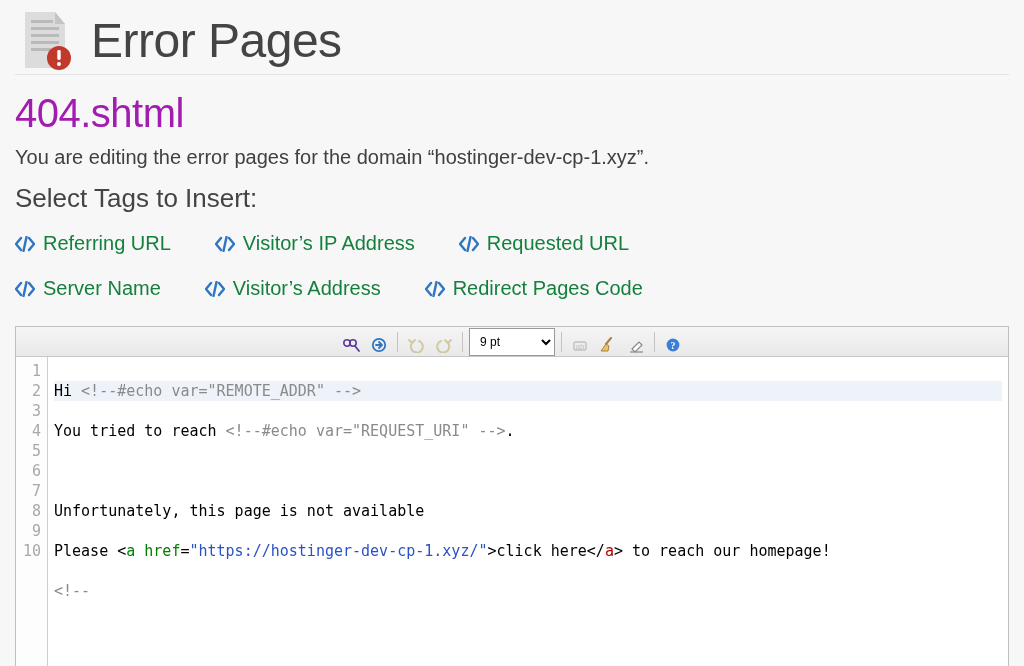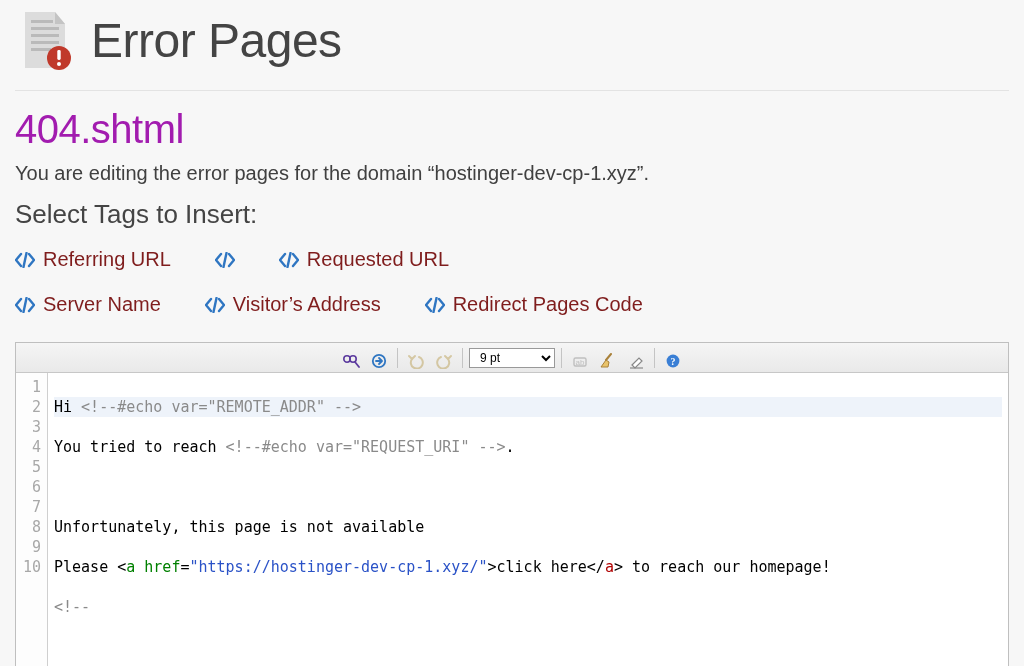--- a/index.html
+++ b/index.html
@@ -11,21 +11,21 @@
     color: #444;
     width: 1024px;
   }
   .page {
     padding: 10px 15px 20px 15px;
   }
   .header {
     display: flex;
     align-items: center;
     border-bottom: 1px solid #e3e3e3;
-    padding-bottom: 20px;
+    padding-bottom: 4px;
     margin-bottom: 16px;
   }
   .header-icon {
     width: 60px;
     height: 60px;
     position: relative;
     margin-right: 16px;
     flex-shrink: 0;
   }
   .header h1 {
@@ -59,21 +59,21 @@
   }
   .tag-row {
     display: flex;
     gap: 44px;
     margin-bottom: 22px;
   }
   .tag-link {
     display: inline-flex;
     align-items: center;
     gap: 8px;
-    color: #7f1d1d;
+    color: #15803d;
     font-size: 20px;
     font-weight: 400;
     cursor: pointer;
   }
   .tag-link .code-icon {
     color: #2f76c2;
   }
   .code-icon svg { display:block; }
 
   .editor {
@@ -101,21 +101,21 @@
     cursor: pointer;
   }
   .tb-btn.disabled { opacity: .45; cursor: default; }
   .tb-sep {
     width: 1px;
     height: 20px;
     background: #c4c4c4;
     margin: 0 2px;
   }
   .font-select {
-    height: 20px;
+    height: 28px;
     font-size: 12px;
     border: 1px solid #999;
     background: #fff;
     padding: 0 4px 0 6px;
     min-width: 86px;
   }
   .code-area {
     display: flex;
     font-family: "Menlo", "Monaco", "Consolas", monospace;
     font-size: 15px;
@@ -191,20 +191,21 @@
         <span>Referring URL</span>
       </span>
       <span class="tag-link">
         <span class="code-icon">
             <svg width="20" height="16" viewBox="0 0 20 16">
               <path d="M6 2 L1 8 L6 14" fill="none" stroke="#2f76c2" stroke-width="2.4" stroke-linecap="round" stroke-linejoin="round"></path>
               <path d="M14 2 L19 8 L14 14" fill="none" stroke="#2f76c2" stroke-width="2.4" stroke-linecap="round" stroke-linejoin="round"></path>
               <path d="M11.5 1 L8.5 15" fill="none" stroke="#2f76c2" stroke-width="2.4" stroke-linecap="round"></path>
             </svg>
           </span>
+        <span>Visitor’s IP Address</span>
       </span>
       <span class="tag-link">
         <span class="code-icon">
             <svg width="20" height="16" viewBox="0 0 20 16">
               <path d="M6 2 L1 8 L6 14" fill="none" stroke="#2f76c2" stroke-width="2.4" stroke-linecap="round" stroke-linejoin="round"></path>
               <path d="M14 2 L19 8 L14 14" fill="none" stroke="#2f76c2" stroke-width="2.4" stroke-linecap="round" stroke-linejoin="round"></path>
               <path d="M11.5 1 L8.5 15" fill="none" stroke="#2f76c2" stroke-width="2.4" stroke-linecap="round"></path>
             </svg>
           </span>
         <span>Requested URL</span>

